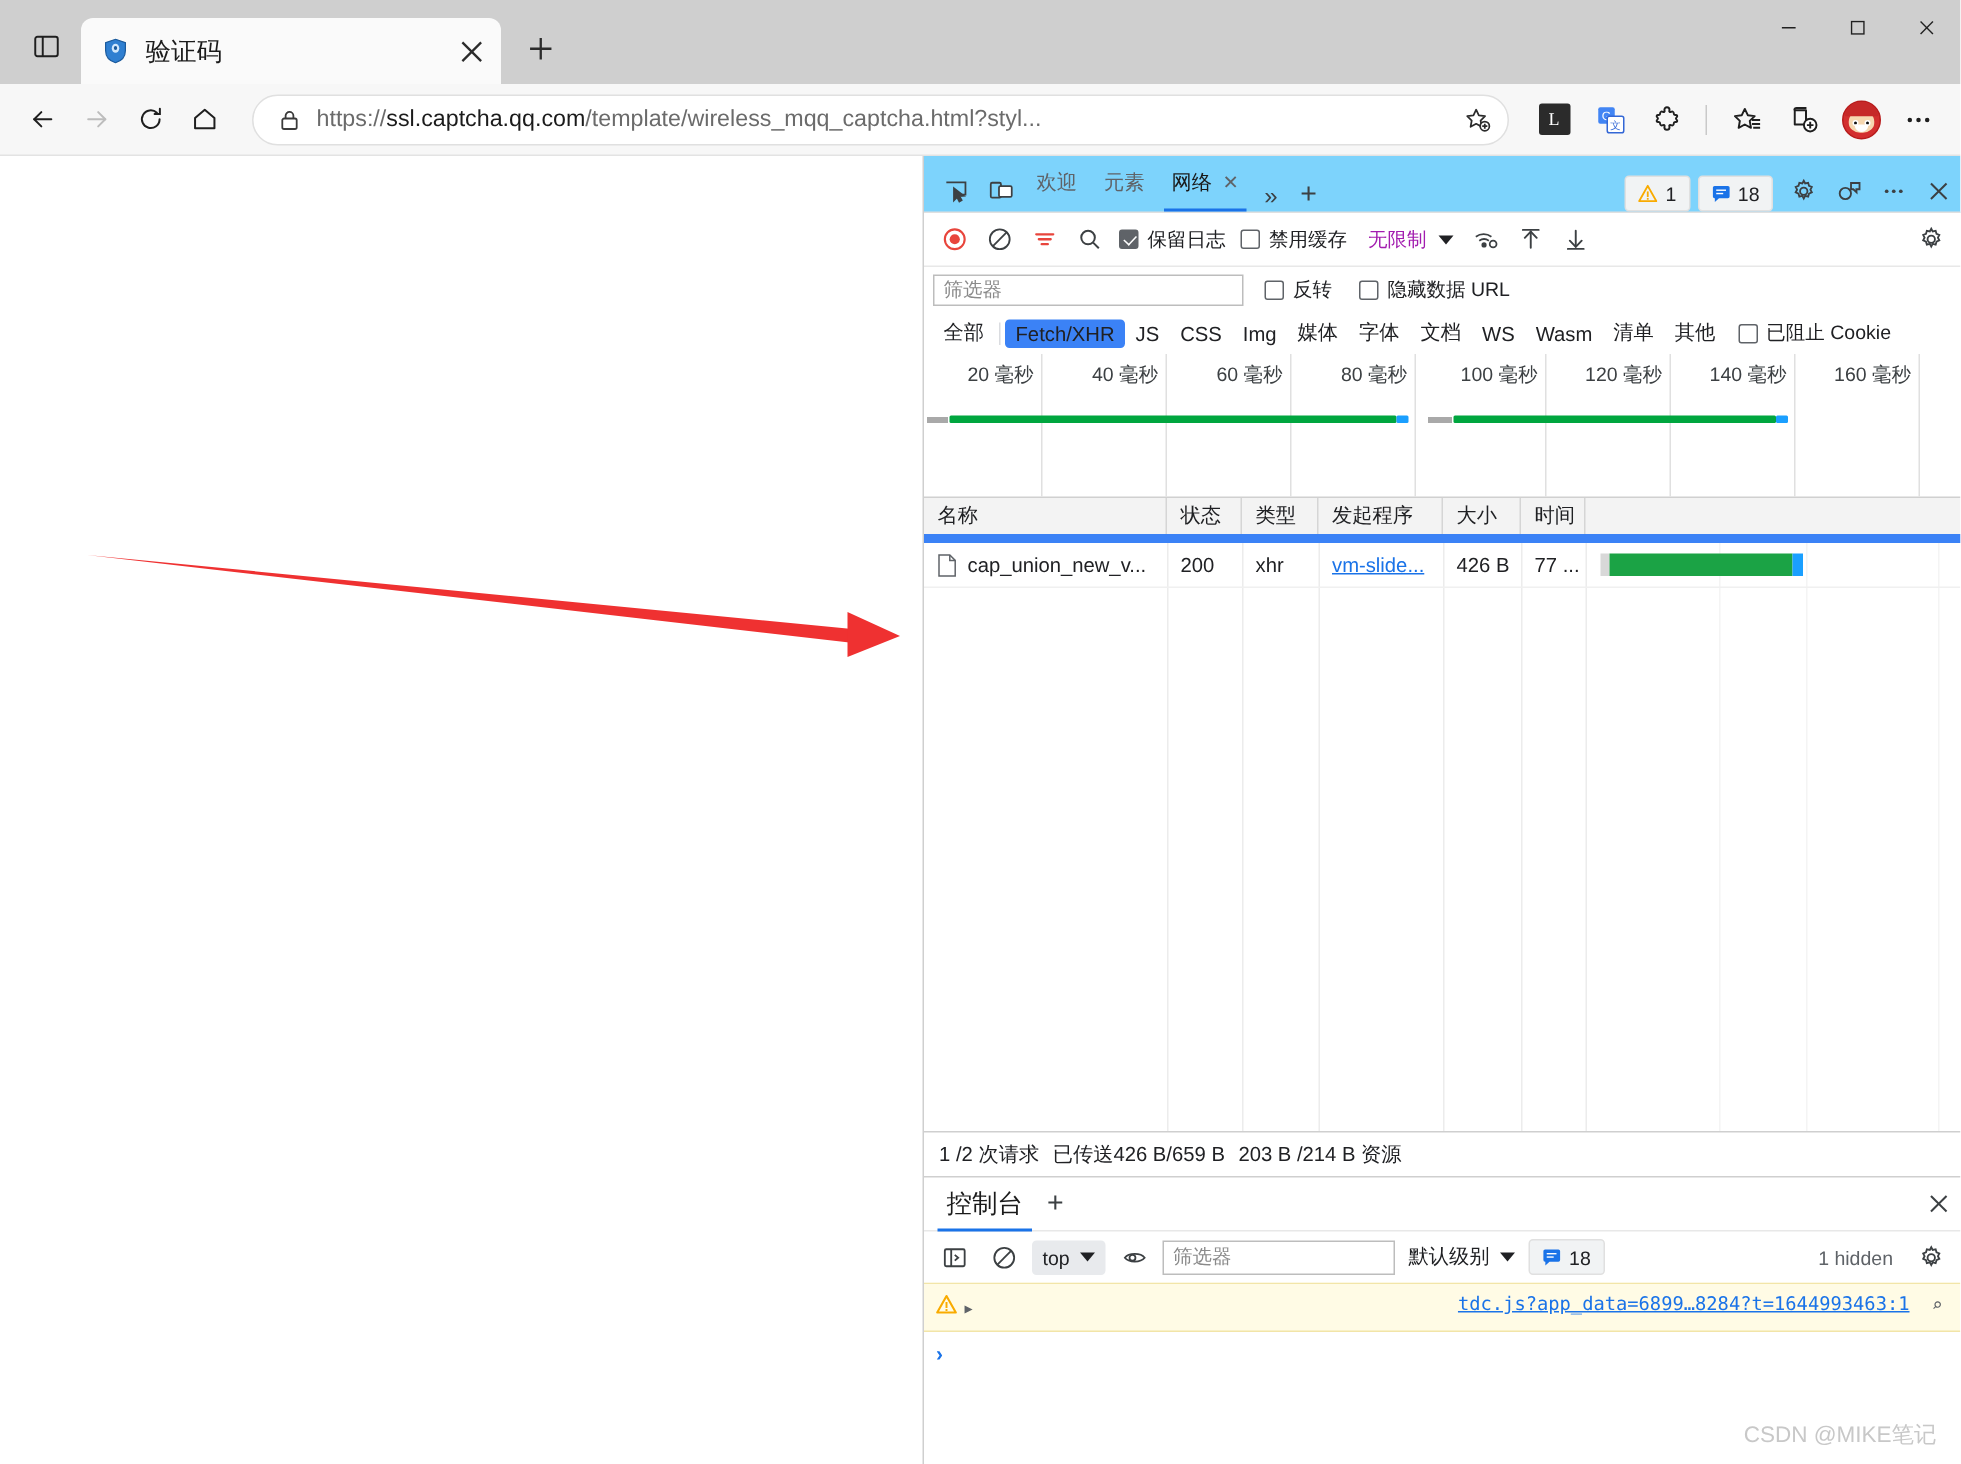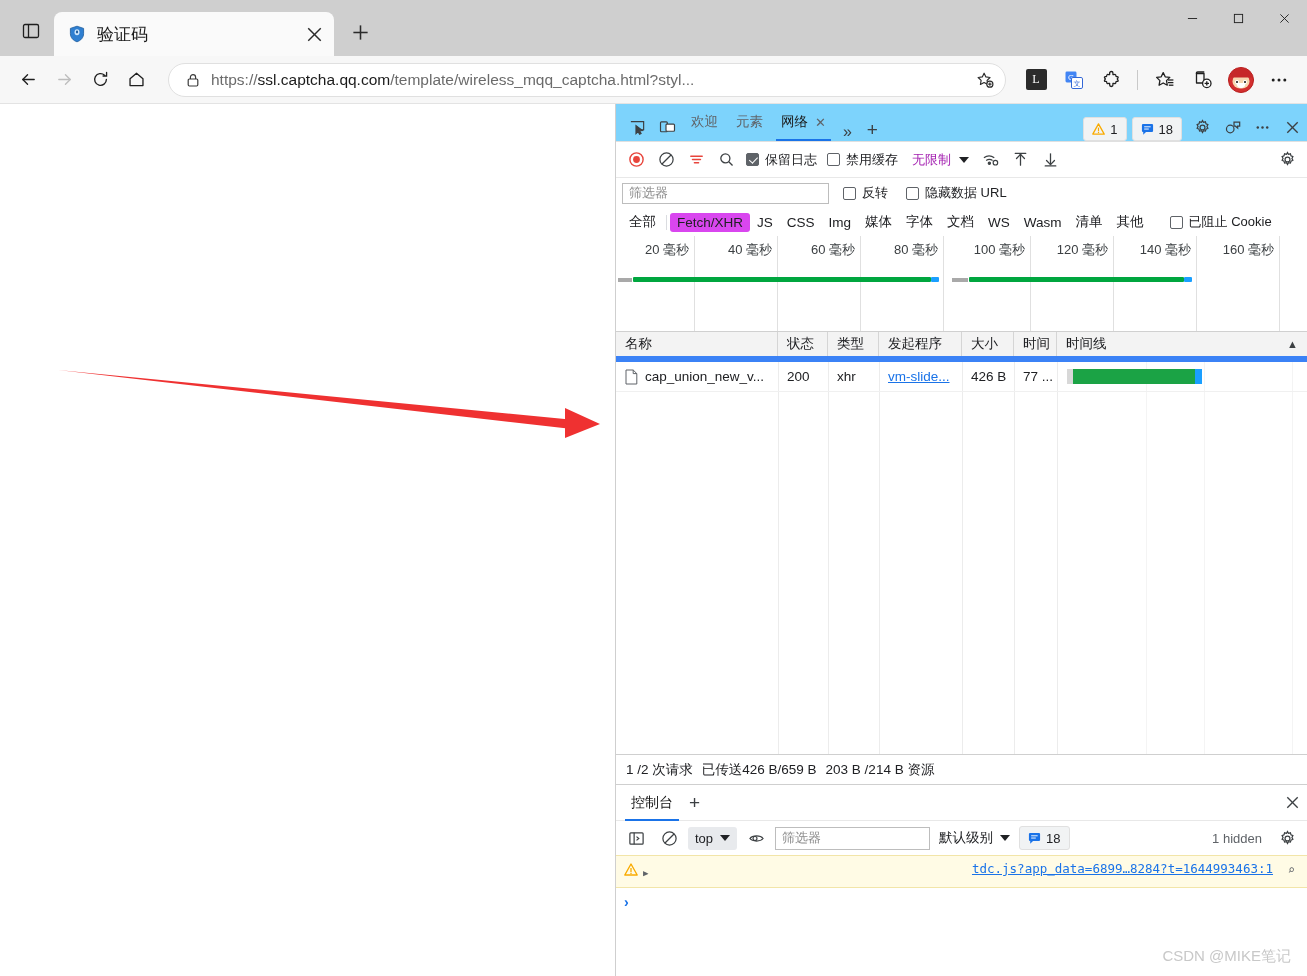--- a/index.html
+++ b/index.html
@@ -178,21 +178,21 @@
     width:207px; height:21px; border:1px solid #bdbdbd; background:#fff;
     display:flex; align-items:center; padding:0 6px; font-size:13px; color:#8a8a8a;
   }
   .dt-typebar {
     display:flex; align-items:center; padding:0 6px; gap:0px; flex:0 0 28px; height:28px;
     flex-wrap:nowrap;
   }
   .type-item {
     padding:2px 7px; font-size:13.5px; color:#202124; border-radius:3px; white-space:nowrap;
   }
-  .type-item.active { background:#d946ef; }
+  .type-item.active { background:#3b82f6; }
   .type-sep { width:1px; height:15px; background:#dadce0; margin:0 3px; }
   .dt-typebar2 {
     display:flex; align-items:center; padding:0 6px; gap:16px; flex:0 0 28px; height:28px;
     border-bottom:1px solid #e0e0e0;
   }
 
   
   .dt-overview { flex:0 0 96px; position:relative; border-bottom:1px solid #d0d0d0; background:#fff; overflow:hidden; }
   .ov-tick {
     position:absolute; top:0; height:96px; border-left:1px solid #e0e0e0;
@@ -232,21 +232,21 @@
   }
   .net-status span { margin-right:9px; }
 
   
   .drawer { flex:0 0 192px; display:flex; flex-direction:column; border-top:1px solid #cfcfcf; }
   .dw-tabbar {
     height:36px; display:flex; align-items:center; padding-left:6px; flex:0 0 36px;
     border-bottom:1px solid #e8e8e8;
   }
   .dw-tab {
-    height:36px; display:flex; align-items:center; padding:0 9px; font-size:14px;
+    height:36px; display:flex; align-items:center; padding:0 9px; font-size:17px;
     color:#1a1a1a; position:relative;
   }
   .dw-tab.active::after {
     content:""; position:absolute; left:3px; right:3px; bottom:0; height:2px; background:#1a73e8;
   }
   .dw-toolbar {
     height:34px; display:flex; align-items:center; padding:0 6px; gap:5px; flex:0 0 34px;
   }
   .ctx-sel {
     display:flex; align-items:center; gap:7px; background:#e8eaed; border-radius:3px;
@@ -594,21 +594,21 @@
     <div class="type-item">JS</div>
     <div class="type-item">CSS</div>
     <div class="type-item">Img</div>
     <div class="type-item">媒体</div>
     <div class="type-item">字体</div>
     <div class="type-item">文档</div>
     <div class="type-item">WS</div>
     <div class="type-item">Wasm</div>
     <div class="type-item">清单</div>
     <div class="type-item">其他</div>
-    <div class="cbx-wrap" style="margin-left:19px">
+    <div class="cbx-wrap" style="margin-left:8px">
       <div class="cbx"></div>
       <span class="cbx-label">已阻止 Cookie</span>
     </div>
   </div>
 
 
   <div class="dt-overview">
     <div class="ov-tick" style="left:78px">
         <span>20 毫秒</span>
       </div>
@@ -643,24 +643,20 @@
   </div>
 
   <div class="net-wrap">
     <div class="net-head">
       <div class="nh" style="width:162px">名称</div>
       <div class="nh" style="width:50px">状态</div>
       <div class="nh" style="width:51px">类型</div>
       <div class="nh" style="width:83px">发起程序</div>
       <div class="nh" style="width:52px">大小</div>
       <div class="nh" style="width:43px">时间</div>
-      <div class="nh" style="flex:1; border-right:none">
-        <span>时间线</span>
-        <span class="sort-arrow">▲</span>
-      </div>
     </div>
     <div class="net-body">
       <div class="colline" style="left:162px"></div>
       <div class="colline" style="left:212px"></div>
       <div class="colline" style="left:263px"></div>
       <div class="colline" style="left:346px"></div>
       <div class="colline" style="left:398px"></div>
       <div class="colline" style="left:441px"></div>
       <div class="colline" style="left:530px; background:#f4f4f4"></div>
       <div class="colline" style="left:588px; background:#f4f4f4"></div>

